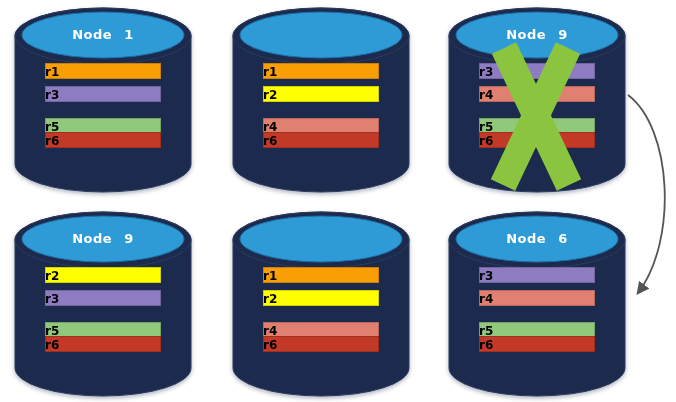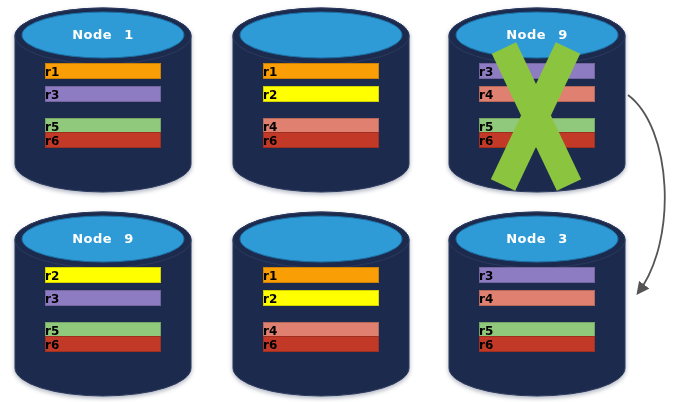--- a/index.html
+++ b/index.html
@@ -95,21 +95,21 @@
     <div class="bar b3" style="background-color: rgb(223, 128, 112);"><span>r4</span></div>
     <div class="bar b4" style="background-color: rgb(194, 58, 39);"><span>r6</span></div>
   </div>
 
   <div class="node" style="left:448px;top:210px">
     <svg class="cyl" width="178" height="188" viewBox="0 0 178 188">
       <path stroke="#2c3a5e" stroke-width="1" d="M1,30 A88,28 0 0 1 177,30 L177,158 A88,28 0 0 1 1,158 Z" fill="#1C2A4E"></path>
       <ellipse stroke="#2c3a5e" stroke-width="1" cx="89" cy="30" rx="88" ry="28" fill="#1C2A4E"></ellipse>
       <ellipse stroke="#1c6fa4" stroke-width="1" cx="89" cy="29" rx="81" ry="23" fill="#2E9BD6"></ellipse>
     </svg>
-    <div class="node-title">Node 3</div>
+    <div class="node-title">Node 6</div>
     <div class="bar b1" style="background-color: rgb(142, 124, 195);"><span>r3</span></div>
     <div class="bar b2" style="background-color: rgb(223, 128, 112);"><span>r4</span></div>
     <div class="bar b3" style="background-color: rgb(144, 201, 123);"><span>r5</span></div>
     <div class="bar b4" style="background-color: rgb(194, 58, 39);"><span>r6</span></div>
   </div>
 
   <svg class="arrow" width="64" height="230" viewBox="0 0 64 230">
     <defs>
       <marker id="ah" viewBox="0 0 10 10" refX="8" refY="5" markerWidth="13" markerHeight="13" markerUnits="userSpaceOnUse" orient="auto">
         <path d="M0,0 L10,5 L0,10 Z" fill="#555555"></path>

